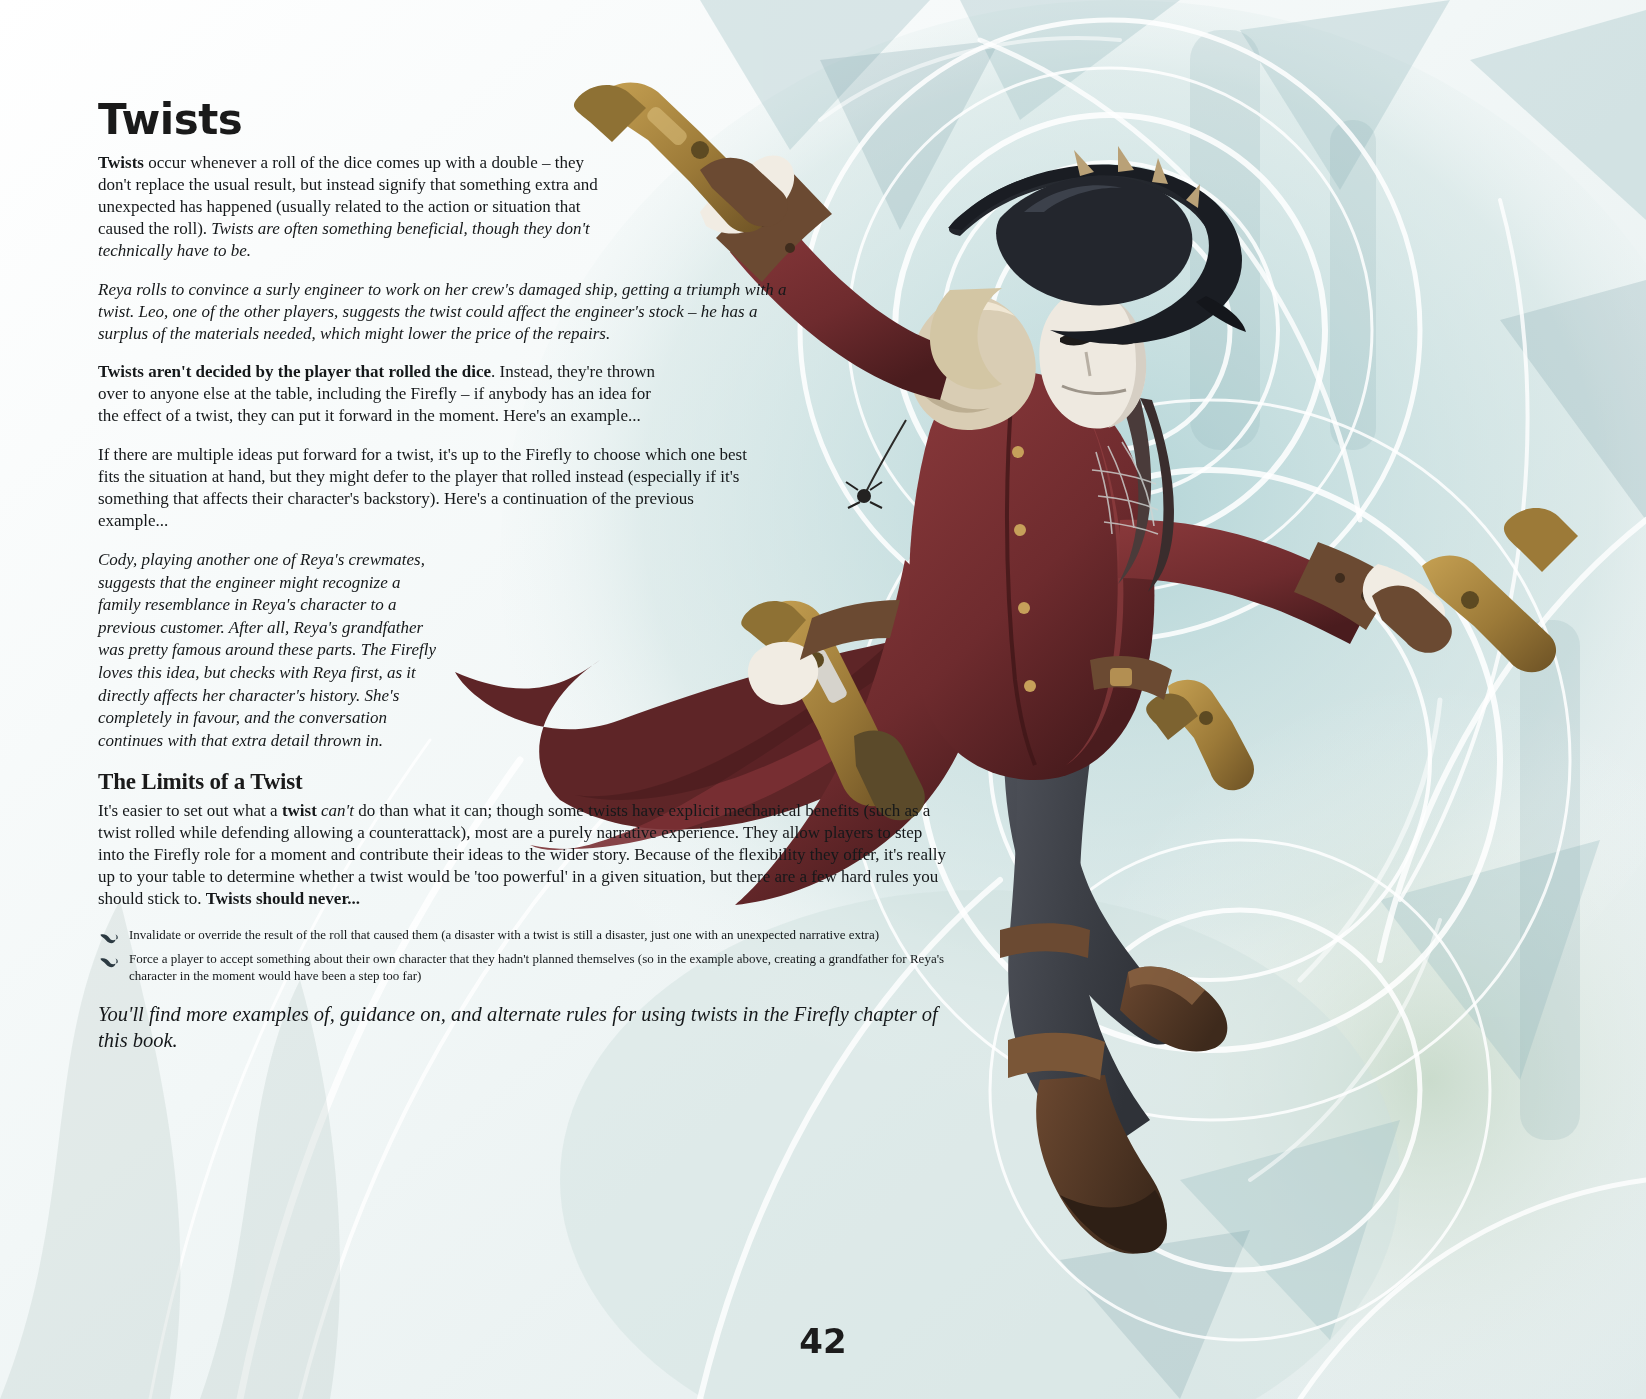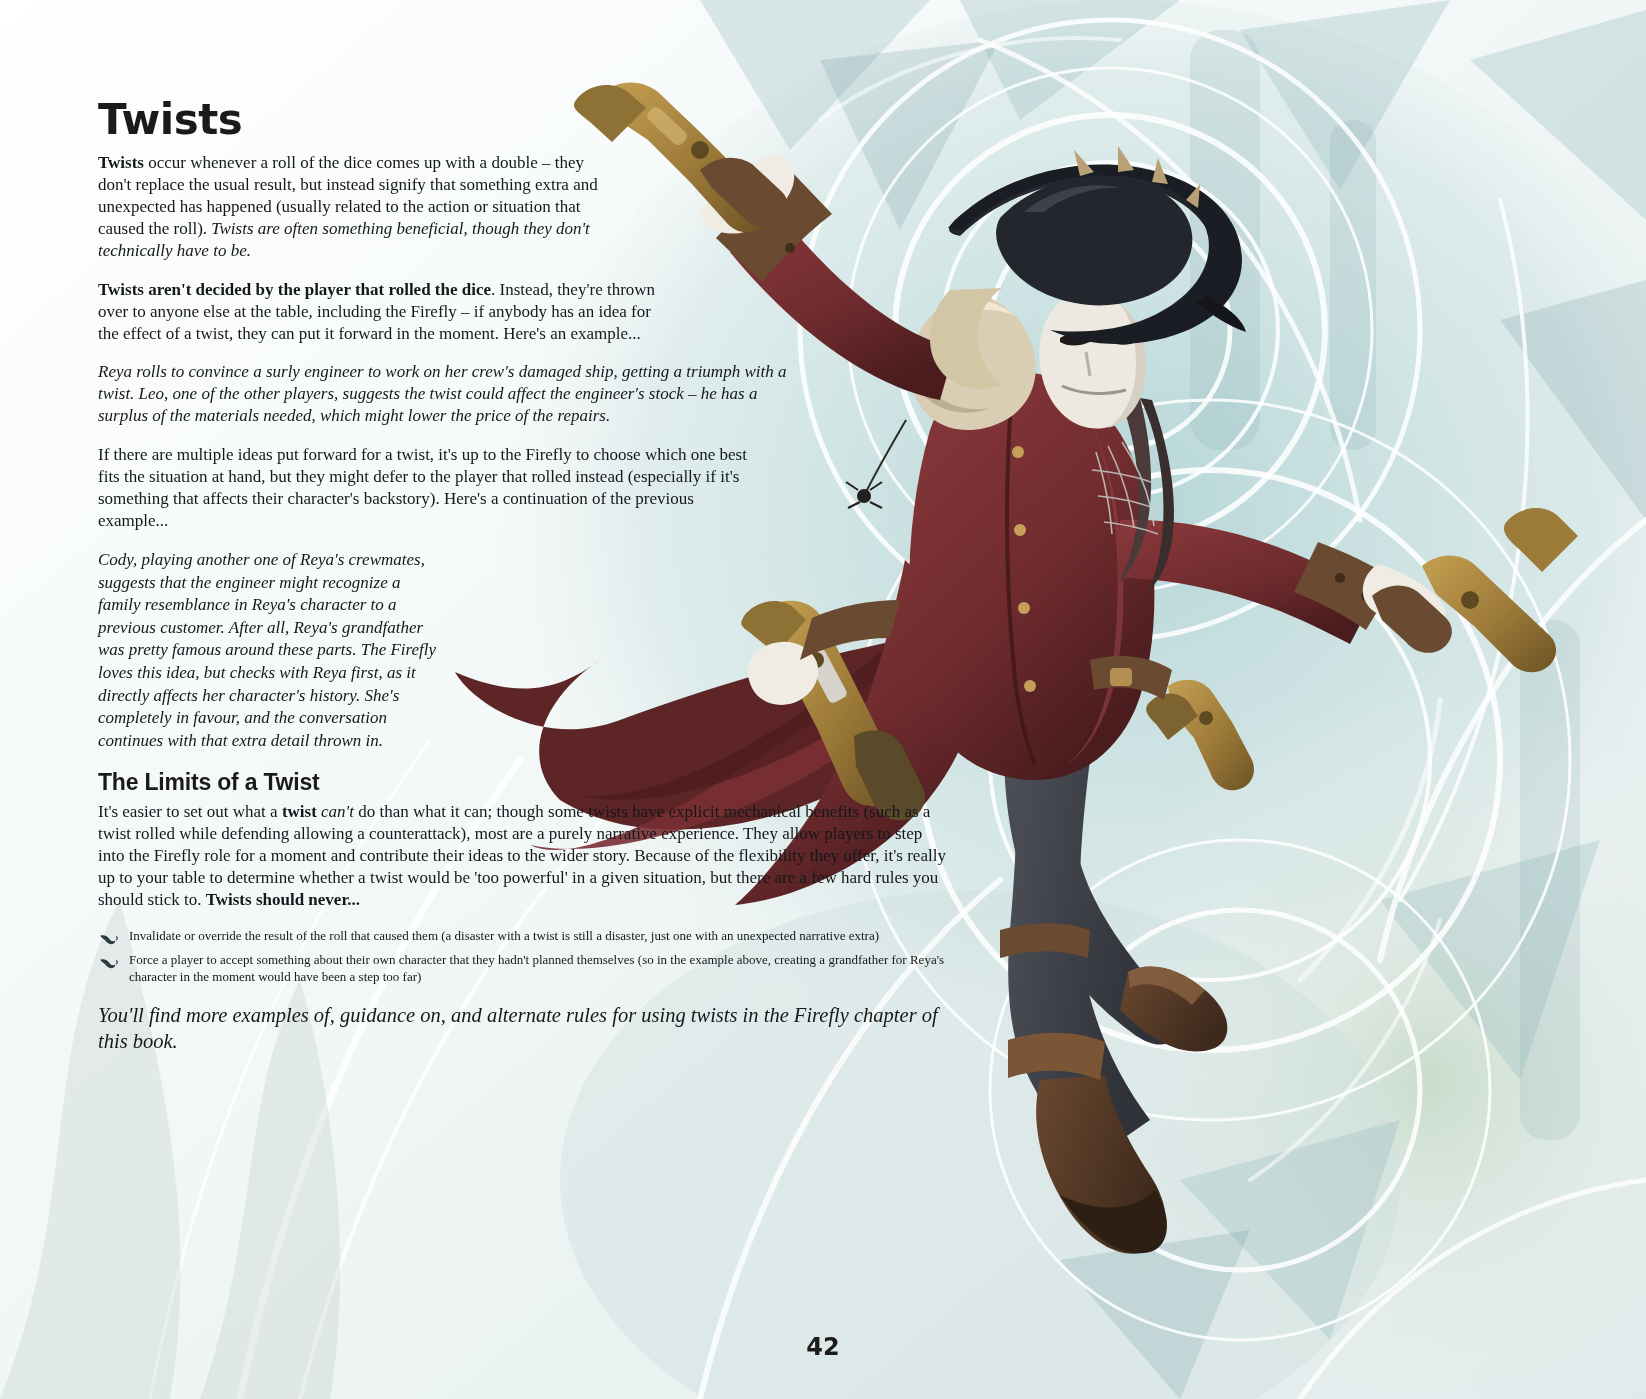--- a/index.html
+++ b/index.html
@@ -47,21 +47,21 @@
     font-family: "DejaVu Sans", sans-serif;
     font-weight: bold;
     font-size: 42px;
     line-height: 1.05;
     letter-spacing: -0.5px;
     margin: 0 0 10px 0;
     color: #1a1a1a;
   }
 
   h2.section-heading {
-    font-family: Liberation Sans, sans-serif;
+    font-family: Liberation Serif, serif;
     font-weight: bold;
     font-size: 23px;
     margin: 12px 0 5px 0;
     color: #1a1a1a;
     letter-spacing: -0.2px;
   }
 
   p.body {
     font-size: 17px;
     line-height: 1.29;
@@ -119,21 +119,21 @@
   }
 
   .page-number {
     position: absolute;
     left: 0;
     right: 0;
     bottom: 38px;
     text-align: center;
     font-family: "DejaVu Sans", sans-serif;
     font-weight: bold;
-    font-size: 24px;
+    font-size: 34px;
     color: #1c1c1c;
     width: 1646px;
   }
 </style>
 </head>
 <body>
 
 <div id="art-layer">
   <svg viewBox="0 0 1646 1399" xmlns="http://www.w3.org/2000/svg" aria-hidden="true">
     <defs>
@@ -418,25 +418,25 @@
 
 <div id="page">
   <div class="text-column">
 
     <h1 class="page-title">Twists</h1>
 
     <p class="body w1">
       <strong>Twists</strong><span> occur whenever a roll of the dice comes up with a double – they don't replace the usual result, but instead signify that something extra and unexpected has happened (usually related to the action or situation that caused the roll). </span><em>Twists are often something beneficial, though they don't technically have to be.</em>
     </p>
 
+    <p class="body example">Reya rolls to convince a surly engineer to work on her crew's damaged ship, getting a triumph with a twist. Leo, one of the other players, suggests the twist could affect the engineer's stock – he has a surplus of the materials needed, which might lower the price of the repairs.</p>
+
     <p class="body w2">
       <strong>Twists aren't decided by the player that rolled the dice</strong><span>. Instead, they're thrown over to anyone else at the table, including the Firefly – if anybody has an idea for the effect of a twist, they can put it forward in the moment. Here's an example...</span>
     </p>
-
-    <p class="body example">Reya rolls to convince a surly engineer to work on her crew's damaged ship, getting a triumph with a twist. Leo, one of the other players, suggests the twist could affect the engineer's stock – he has a surplus of the materials needed, which might lower the price of the repairs.</p>
 
     <p class="body w3">If there are multiple ideas put forward for a twist, it's up to the Firefly to choose which one best fits the situation at hand, but they might defer to the player that rolled instead (especially if it's something that affects their character's backstory). Here's a continuation of the previous example...</p>
 
     <p class="body example-narrow">Cody, playing another one of Reya's crewmates, suggests that the engineer might recognize a family resemblance in Reya's character to a previous customer. After all, Reya's grandfather was pretty famous around these parts. The Firefly loves this idea, but checks with Reya first, as it directly affects her character's history. She's completely in favour, and the conversation continues with that extra detail thrown in.</p>
 
     <h2 class="section-heading">The Limits of a Twist</h2>
 
     <p class="body w4">
       <span>It's easier to set out what a </span><strong>twist</strong><span> </span><em>can't</em><span> do than what it can; though some twists have explicit mechanical benefits (such as a twist rolled while defending allowing a counterattack), most are a purely narrative experience. They allow players to step into the Firefly role for a moment and contribute their ideas to the wider story. Because of the flexibility they offer, it's really up to your table to determine whether a twist would be 'too powerful' in a given situation, but there are a few hard rules you should stick to. </span><strong>Twists should never...</strong>
     </p>

